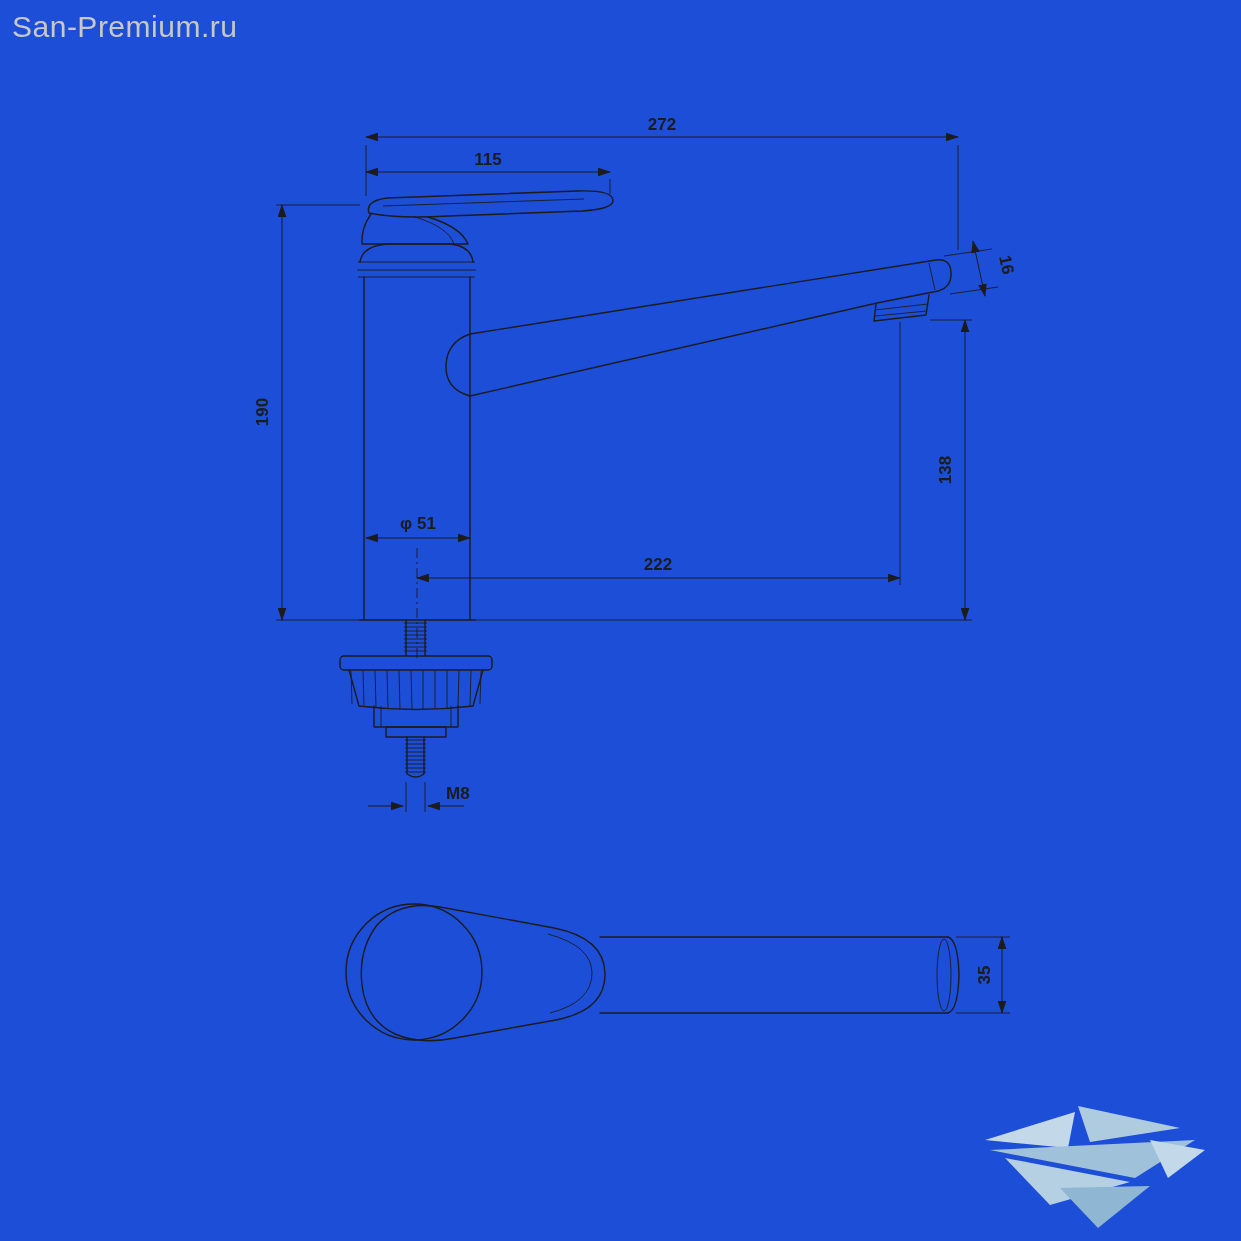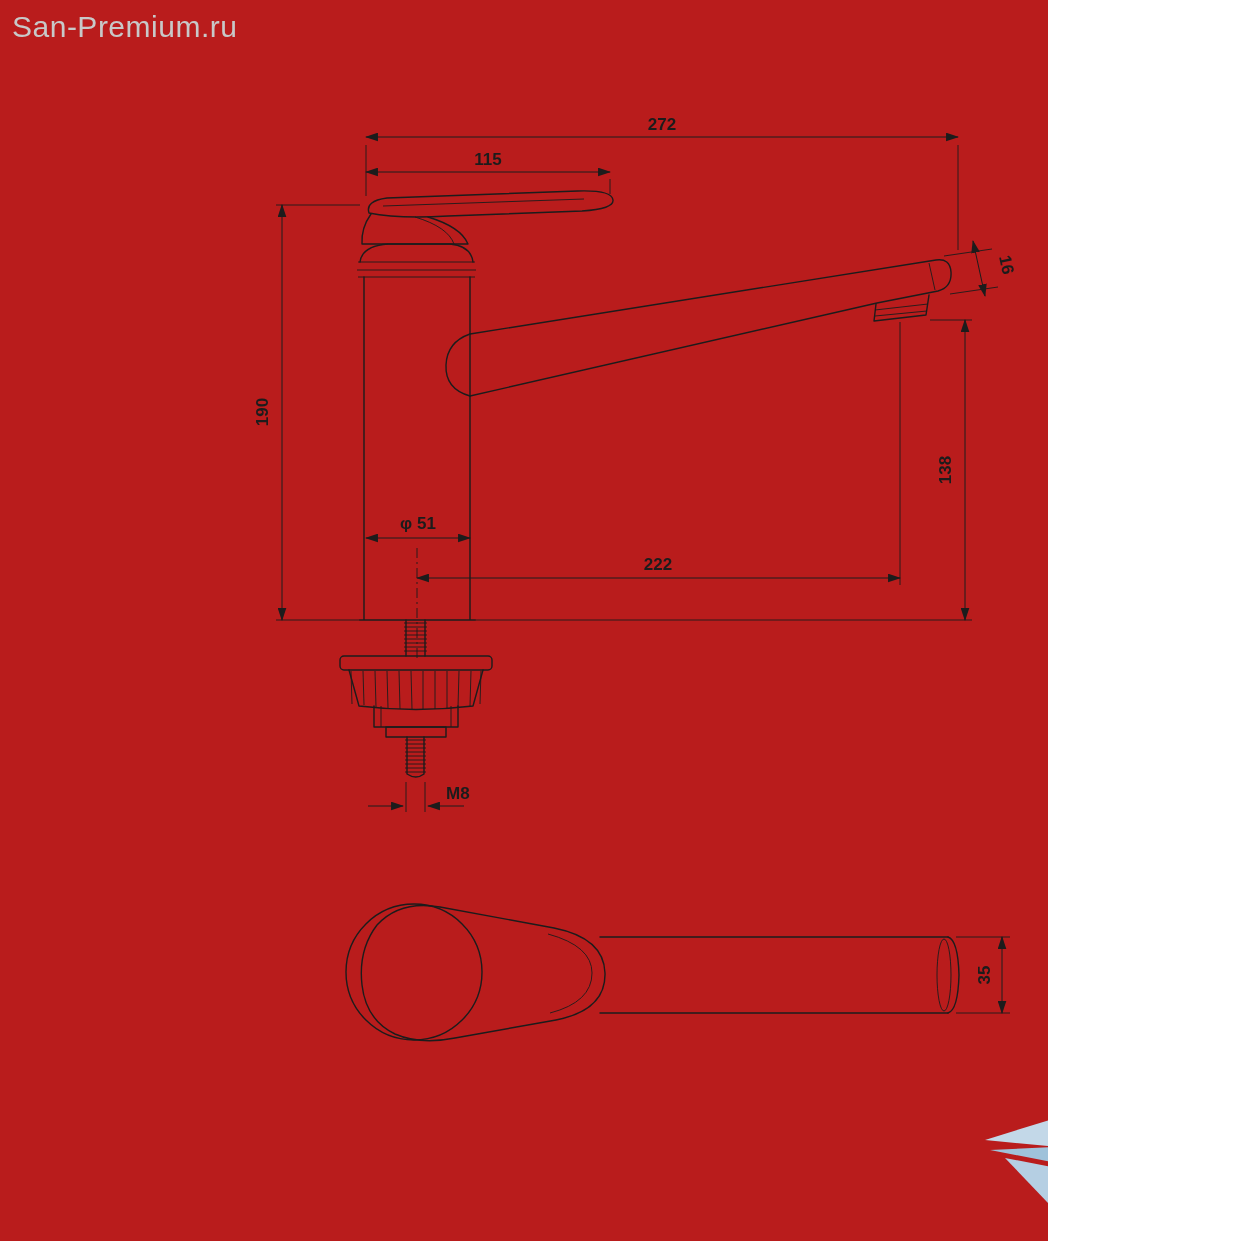--- a/index.html
+++ b/index.html
@@ -1,16 +1,16 @@
 <!DOCTYPE html>
 <html><head>
 <meta charset="utf-8">
 <style>
   html,body{margin:0;padding:0;background:#ffffff;font-family:"Liberation Sans",sans-serif;}
-  .page{position:relative;width:1048px;height:1241px;background:#b91c1c;overflow:hidden;}
+  .page{position:relative;width:1241px;height:1241px;background:#1d4ed8;overflow:hidden;}
   .watermark{position:absolute;top:10px;left:12px;font-size:30px;color:#c8c8c8;letter-spacing:.5px;user-select:none;}
   svg.drawing{position:absolute;left:0;top:0;}
   .outline{fill:none;stroke:#1c1c1c;stroke-width:1.4;stroke-linecap:round;stroke-linejoin:round;}
   .thin{fill:none;stroke:#1c1c1c;stroke-width:.9;}
   .dimline{fill:none;stroke:#1c1c1c;stroke-width:1;}
   .ext{fill:none;stroke:#1c1c1c;stroke-width:.9;}
   .center{stroke-dasharray:10 4 2 4;}
   text.dim{font-size:17px;font-weight:bold;fill:#1c1c1c;font-family:"Liberation Sans",sans-serif;}
   #arr path{fill:#1c1c1c;}
 </style>

